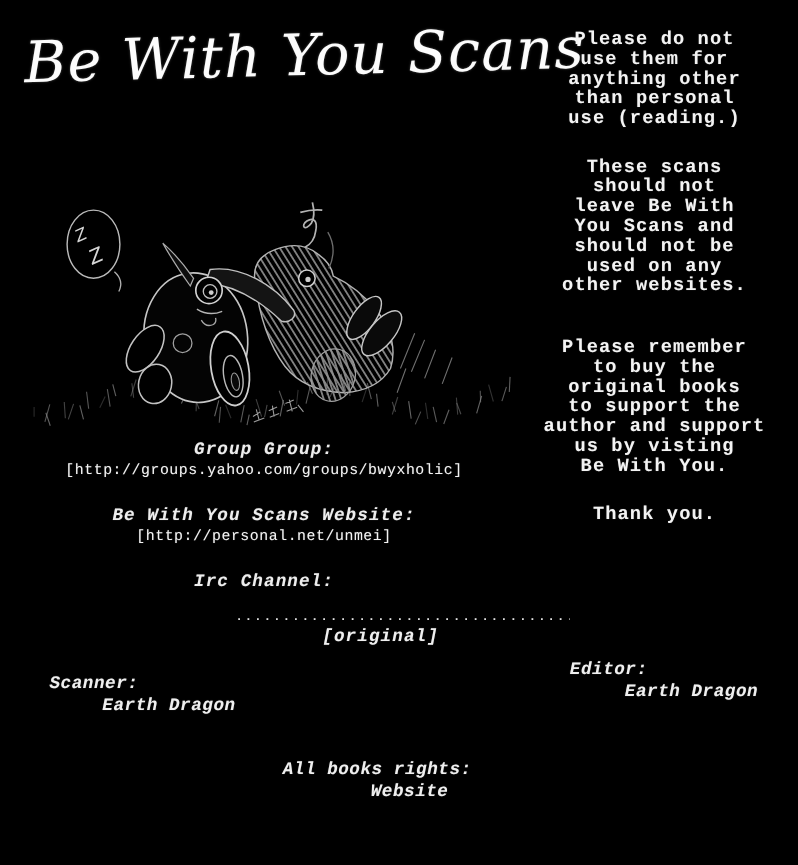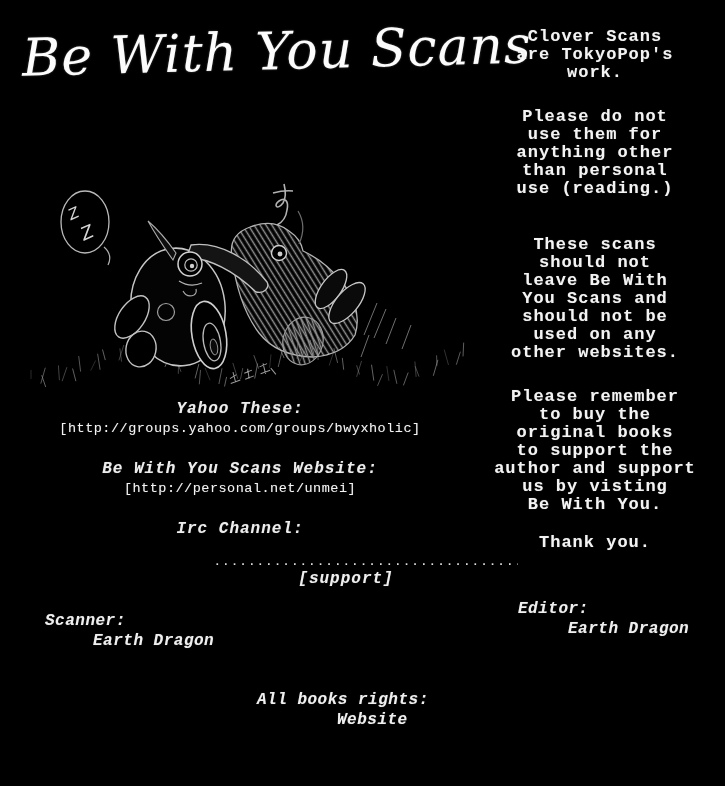--- a/index.html
+++ b/index.html
@@ -127,23 +127,20 @@
   .crew-rights  .crew-name { margin-left: 80px; }
 </style>
 </head>
 <body>
 
 <div class="page">
 
   <h1 class="title">Be With You Scans</h1>
 
   <div class="notice">
-    <p class="notice-para">Clover Scans
-are TokyoPop's
-work.</p>
     <p class="notice-para">Please do not
 use them for
 anything other
 than personal
 use (reading.)</p>
     <p class="notice-para">These scans
 should not
 leave Be With
 You Scans and
 should not be
@@ -265,29 +262,29 @@
     </g>
 
     <g transform="rotate(-9 228 212)">
       <path d="M 205 210 l 7 -3 M 209 204 l 1 10 M 205 215 l 10 -2
                M 220 207 l 8 -2 M 224 203 l 0 10 M 220 213 l 9 -2
                M 236 203 l 8 -2 M 240 200 l 1 11 M 236 210 l 10 -2 M 247 206 l 4 7" fill="none" stroke="#9a9a9a" stroke-width="1"></path>
     </g>
   </svg>
 
   <div class="links">
-    <div class="link-label">Yahoo These:</div>
+    <div class="link-label">Group Group:</div>
     <div class="link-url">[http://groups.yahoo.com/groups/bwyxholic]</div>
     <div class="link-label mt">Be With You Scans Website:</div>
     <div class="link-url">[http://personal.net/unmei]</div>
     <div class="link-label mt">Irc Channel:</div>
   </div>
 
   <div class="divider">............................................................</div>
-  <div class="credits-heading">[support]</div>
+  <div class="credits-heading">[original]</div>
 
   <div class="crew crew-scanner">
     <div>Scanner:</div>
     <div class="crew-name">Earth Dragon</div>
   </div>
 
   <div class="crew crew-editor">
     <div>Editor:</div>
     <div class="crew-name">Earth Dragon</div>
   </div>

